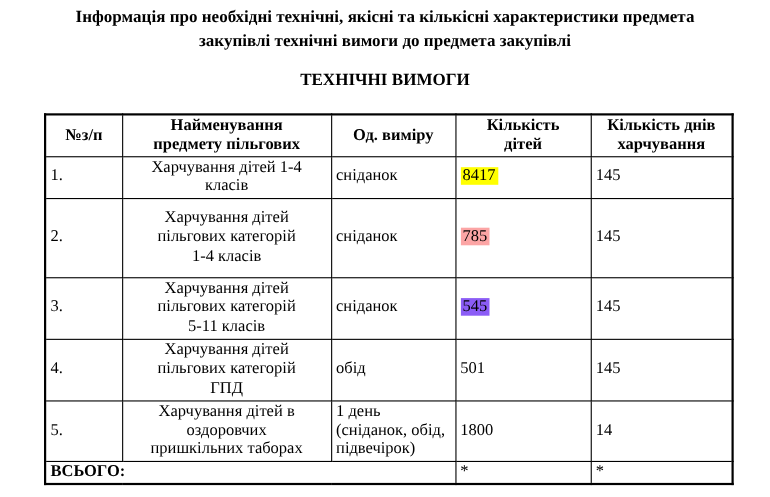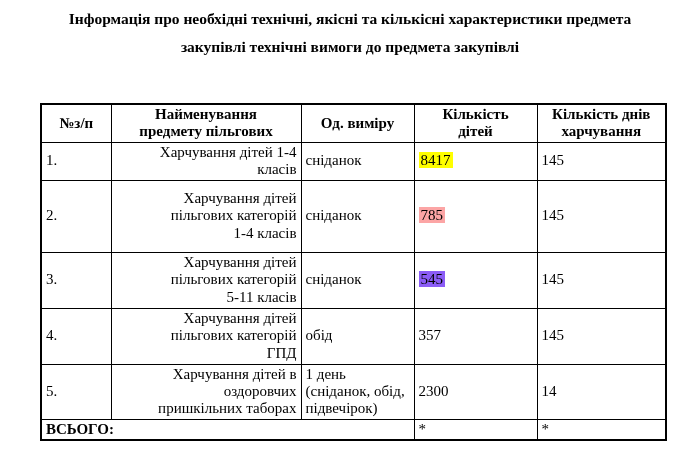--- a/index.html
+++ b/index.html
@@ -13,21 +13,21 @@
     overflow: hidden;
   }
   .doc-title {
     position: absolute;
     top: 5px;
     left: 0;
     width: 100%;
     text-align: center;
     font-weight: bold;
     font-size: 15.5px;
-    line-height: 28px;
+    line-height: 22px;
     white-space: pre-line;
   }
   .doc-subtitle {
     position: absolute;
     top: 62px;
     left: 0;
     width: 100%;
     text-align: center;
     font-weight: bold;
     font-size: 15.5px;
@@ -57,33 +57,34 @@
     text-align: center;
   }
   tr.hdr      { height: 34px; }
   tr.row-1    { height: 37px; }
   tr.row-2    { height: 72px; }
   tr.row-3    { height: 56px; }
   tr.row-4    { height: 56px; }
   tr.row-5    { height: 54px; }
   tr.total    { height: 21px; }
   .c-num  { text-align: left; padding-left: 9px; }
-  .c-name { text-align: right; padding-left: 5px; }
+  .c-name { text-align: center; padding-left: 5px; }
   .c-unit, .c-children, .c-days { text-align: left; }
   .va-top { vertical-align: top; padding-top: 2px; }
   .hl { background: #ffff00; padding: 0 2px; }
   .c-total { font-weight: bold; text-align: left; padding-left: 5px; font-size: 15.5px; margin-top: 15px; }
 </style>
 </head>
 <body>
 
 <div class="page">
 
   <div class="doc-title">Інформація про необхідні технічні, якісні та кількісні характеристики предмета
 закупівлі технічні вимоги до предмета закупівлі</div>
+  <div class="doc-subtitle">ТЕХНІЧНІ ВИМОГИ</div>
 
   <table class="req">
     <colgroup>
       <col style="width:70px">
       <col style="width:190px">
       <col style="width:113px">
       <col style="width:123px">
       <col style="width:129px">
     </colgroup>
     <thead>
@@ -124,32 +125,32 @@
         <td class="c-unit">сніданок</td>
         <td class="c-children"><span class="hl" style="background: #8b5cf6;">545</span></td>
         <td class="c-days va-top">145</td>
       </tr>
       <tr class="row-4">
         <td class="c-num">4.</td>
         <td class="c-name">Харчування дітей
 пільгових категорій
 ГПД</td>
         <td class="c-unit">обід</td>
-        <td class="c-children">357</td>
+        <td class="c-children">501</td>
         <td class="c-days va-top">145</td>
       </tr>
       <tr class="row-5">
         <td class="c-num">5.</td>
         <td class="c-name">Харчування дітей в
 оздоровчих
 пришкільних таборах</td>
         <td class="c-unit">1 день
 (сніданок, обід,
 підвечірок)</td>
-        <td class="c-children">2300</td>
+        <td class="c-children">1800</td>
         <td class="c-days">14</td>
       </tr>
       <tr class="total">
         <td class="c-total" colspan="3">ВСЬОГО:</td>
         <td class="c-children">*</td>
         <td class="c-days">*</td>
       </tr>
     </tbody>
   </table>
 

